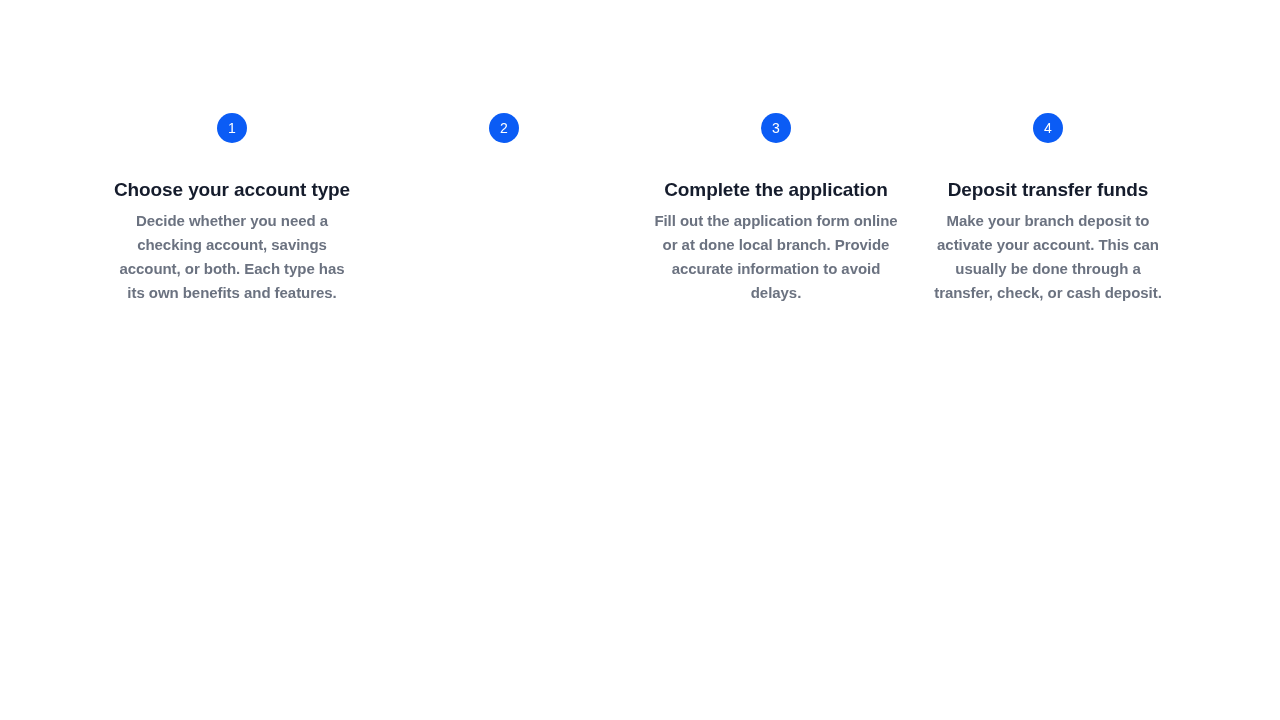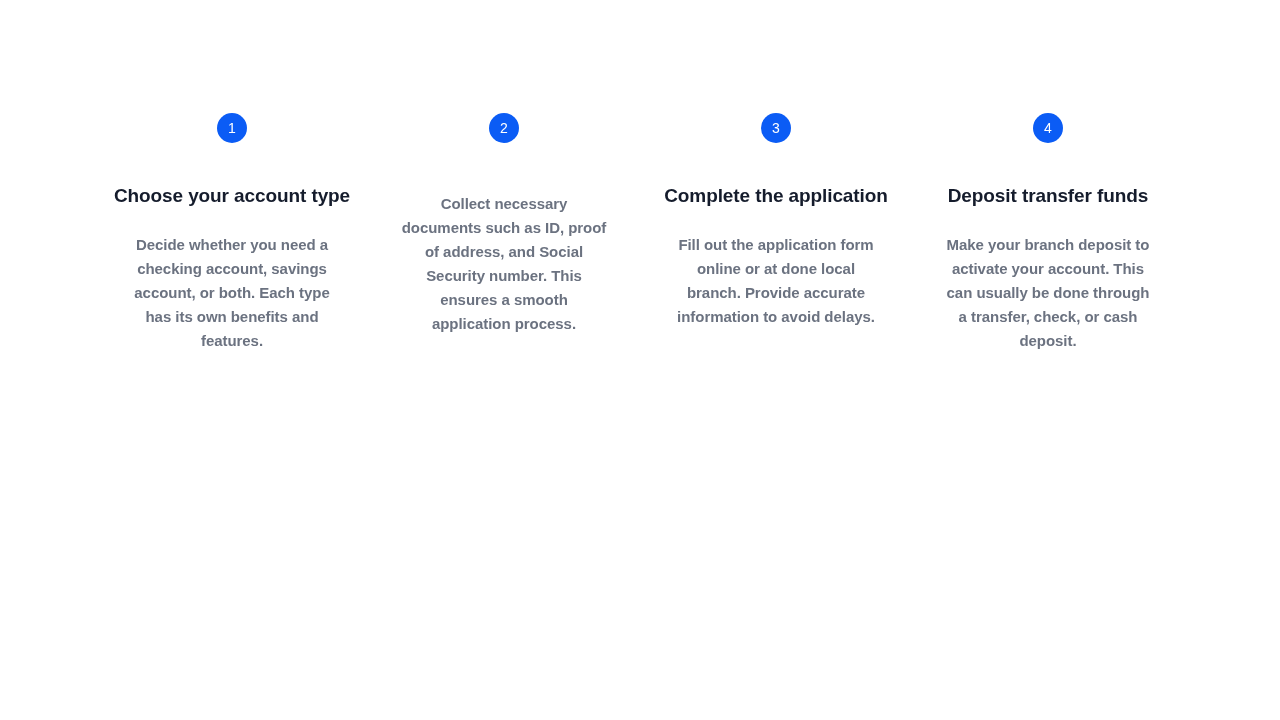--- a/index.html
+++ b/index.html
@@ -62,49 +62,48 @@
     margin-bottom: 31px;
     flex: none;
     user-select: none;
   }
 
   .step-title {
     font-size: 19px;
     line-height: 23px;
     font-weight: 700;
     color: #151c2c;
-    margin: 10px 0 8px 0;
+    margin: 4px 0 8px 0;
     letter-spacing: -0.1px;
     white-space: nowrap;
   }
 
   .step-desc {
     font-size: 15px;
     line-height: 24px;
     font-weight: 700;
     color: #6b7280;
-    margin: 18px;
+    margin: 0;
     letter-spacing: -0.05px;
   }
 </style>
 </head>
 <body>
 
 <div class="steps-section">
   <div class="steps-row">
 
     <div class="step-col">
       <div class="step-badge">1</div>
       <h3 class="step-title">Choose your account type</h3>
       <p class="step-desc">Decide whether you need a checking account, savings account, or both. Each type has its own benefits and features.</p>
     </div>
 
     <div class="step-col">
       <div class="step-badge">2</div>
-      <p class="step-desc">Collect necessary documents such as ID, proof of address, and Social Security number. This ensures a smooth application process.</p>
     </div>
 
     <div class="step-col">
       <div class="step-badge">3</div>
       <h3 class="step-title">Complete the application</h3>
       <p class="step-desc">Fill out the application form online or at done local branch. Provide accurate information to avoid delays.</p>
     </div>
 
     <div class="step-col">
       <div class="step-badge">4</div>

